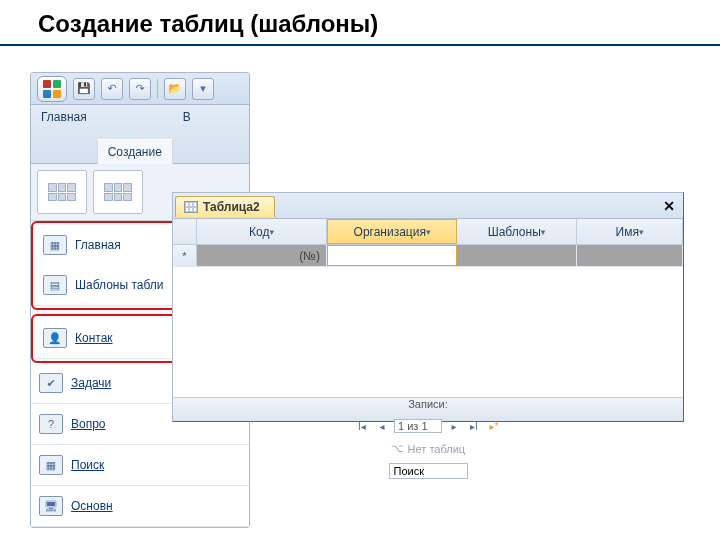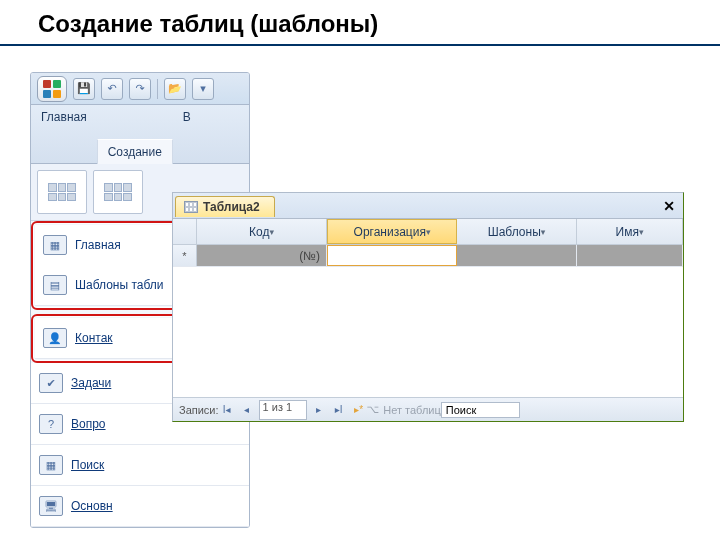--- a/index.html
+++ b/index.html
@@ -46,24 +46,24 @@
   .ds-hcell.sel { background: linear-gradient(#ffe9a8,#ffd978); border:1px solid #d6b24a; }
   .ds-hcell .dd { color:#5b6b80; font-size:9px; }
   .rowsel { width: 24px; background: linear-gradient(#eef3fa,#e0e8f2); border-right:1px solid #c3cdd9; }
 
   .ds-row { display:flex; height:22px; border-bottom:1px solid #e3e8f0; }
   .ds-cell { border-right:1px solid #e3e8f0; display:flex; align-items:center; padding:0 6px; color:#444; font-size:12px; }
   .ds-cell.sel { background:#fff; border:1.5px solid #e3a43a; }
   .rowsel2 { width:24px; background:linear-gradient(#eef3fa,#e0e8f2); border-right:1px solid #c3cdd9; display:flex; align-items:center; justify-content:center; color:#555; }
 
   .ds-body { height: 130px; background:#fff; }
-  .ds-navbar { display:flex; align-items:center; background:linear-gradient(#eef3fa,#dde6f0); border-top:1px solid #c3cdd9; height:24px; padding:0 6px; color:#555; font-size:11px; }
+  .ds-navbar { display:flex; align-items:center; gap:8px; background:linear-gradient(#eef3fa,#dde6f0); border-top:1px solid #c3cdd9; height:24px; padding:0 6px; color:#555; font-size:11px;flex-direction:column; }
   .nav-rec { display:flex; align-items:center; gap:4px; }
   .nav-btn { width:16px; height:16px; display:flex; align-items:center; justify-content:center; color:#5070a0; font-size:10px; }
-  .nav-input { width:48px; height:20px; border:1px solid #b0bccc; background:#fff; font-size:11px; padding:0 3px; }
+  .nav-input { width:48px; height:14px; border:1px solid #b0bccc; background:#fff; font-size:11px; padding:0 3px; }
   .nav-filter { display:flex; align-items:center; gap:4px; color:#9aa3af; }
   .nav-search { border:1px solid #b0bccc; background:#fff; padding:1px 4px; width:79px; height:16px; font-size:11px; }
 </style>
 </head>
 <body>
 
 <div class="slide-title">Создание таблиц (шаблоны)</div>
 
 <div class="panel">
   <div class="panel-titlebar">

